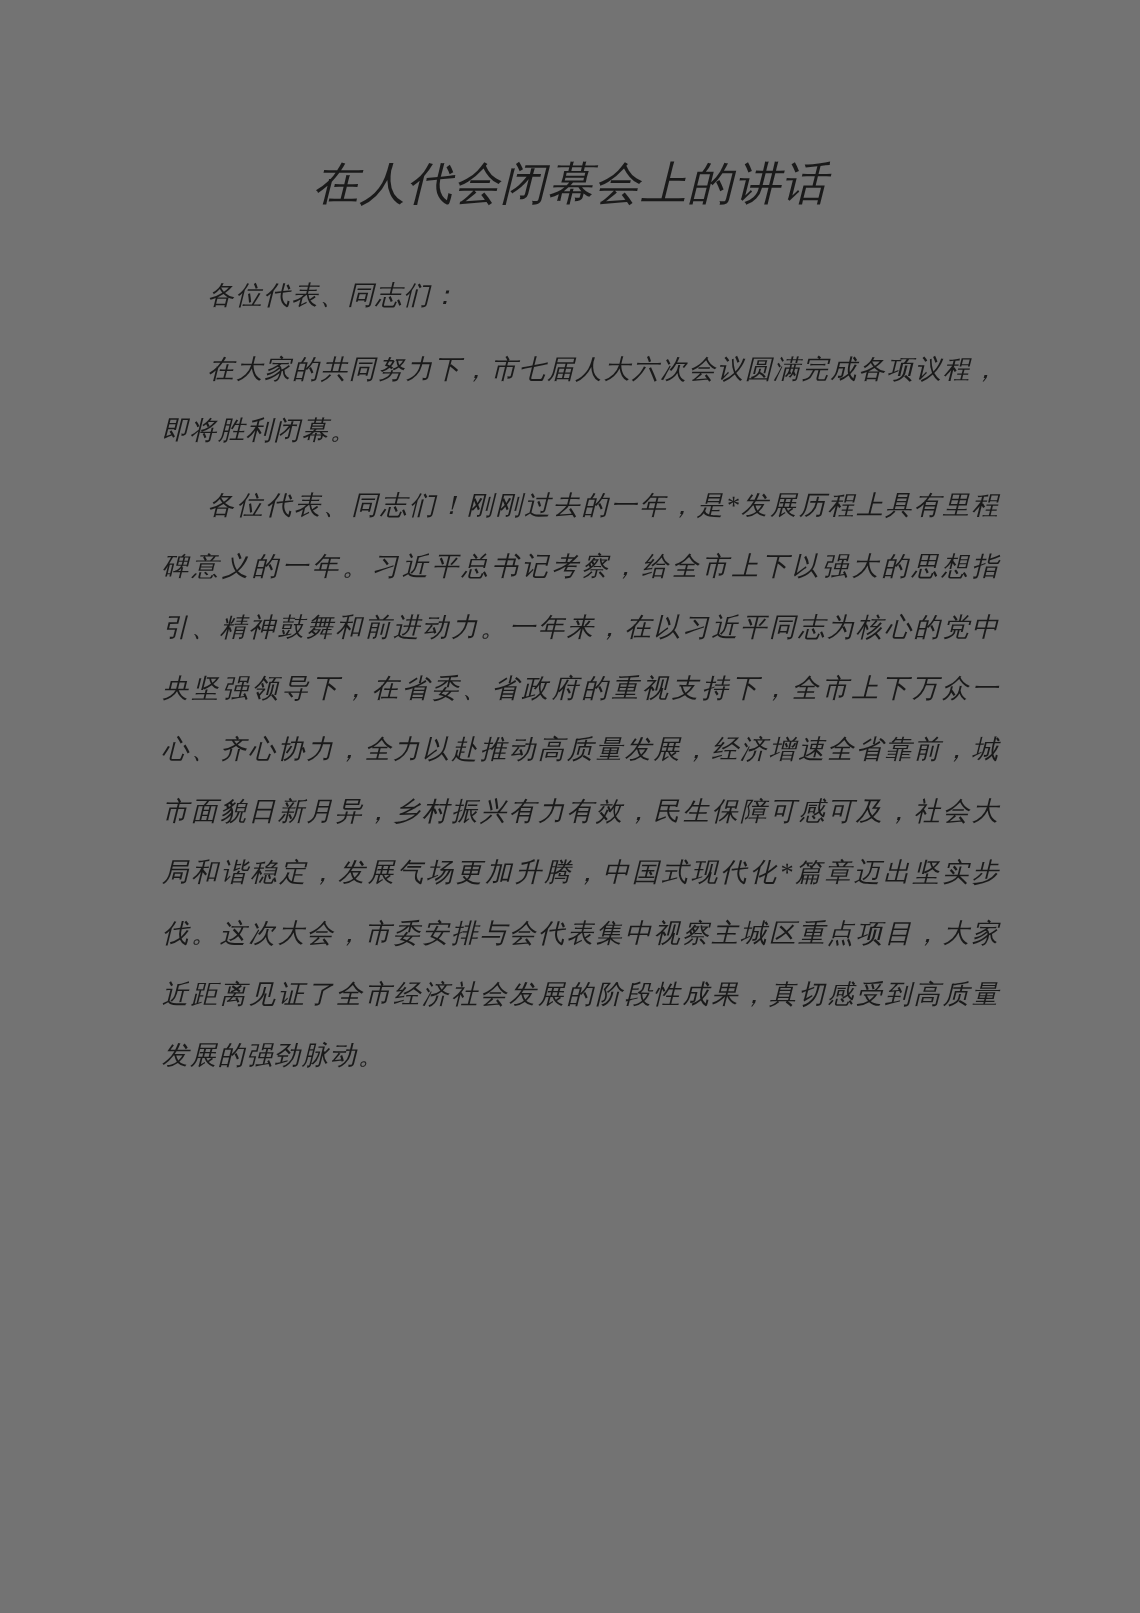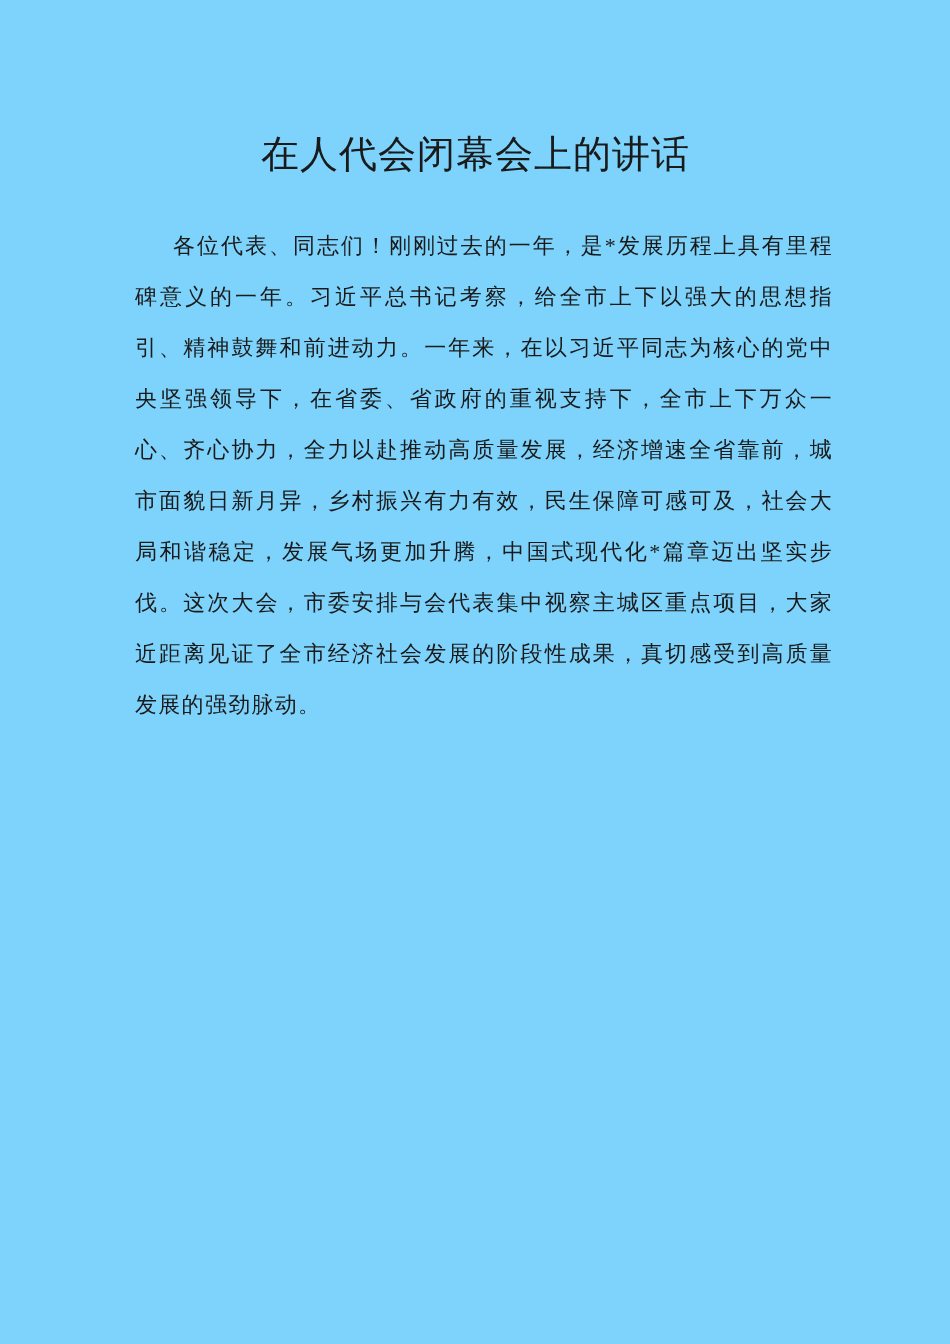--- a/index.html
+++ b/index.html
@@ -5,26 +5,27 @@
   html, body {
     margin: 0;
     padding: 0;
     background: #ffffff;
   }
   .page {
     position: relative;
     width: 950px;
     height: 1344px;
     margin: 0 auto;
-    background: #7dd3fc;
+    background: #737373;
     box-sizing: border-box;
     padding: 126px 117px 0 135px;
     color: #1a1a1a;
     font-family: "Liberation Serif", "DejaVu Serif", serif;
     overflow: hidden;
+    font-style: italic;
   }
   .doc-title {
     font-size: 38px;
     line-height: 56px;
     font-weight: 400;
     text-align: center;
     margin: 0 0 38px -17px;
     letter-spacing: 1px;
     white-space: nowrap;
   }
@@ -40,15 +41,17 @@
     margin-top: 0;
   }
 </style>
 </head>
 <body>
 
 <div class="page">
   <h1 class="doc-title">在人代会闭幕会上的讲话</h1>
 
   <div class="doc-body">
+    <p>各位代表、同志们：</p>
+    <p>在大家的共同努力下，市七届人大六次会议圆满完成各项议程，即将胜利闭幕。</p>
     <p>各位代表、同志们！刚刚过去的一年，是*发展历程上具有里程碑意义的一年。习近平总书记考察，给全市上下以强大的思想指引、精神鼓舞和前进动力。一年来，在以习近平同志为核心的党中央坚强领导下，在省委、省政府的重视支持下，全市上下万众一心、齐心协力，全力以赴推动高质量发展，经济增速全省靠前，城市面貌日新月异，乡村振兴有力有效，民生保障可感可及，社会大局和谐稳定，发展气场更加升腾，中国式现代化*篇章迈出坚实步伐。这次大会，市委安排与会代表集中视察主城区重点项目，大家近距离见证了全市经济社会发展的阶段性成果，真切感受到高质量发展的强劲脉动。</p>
   </div>
 </div>
 
 </body></html>

